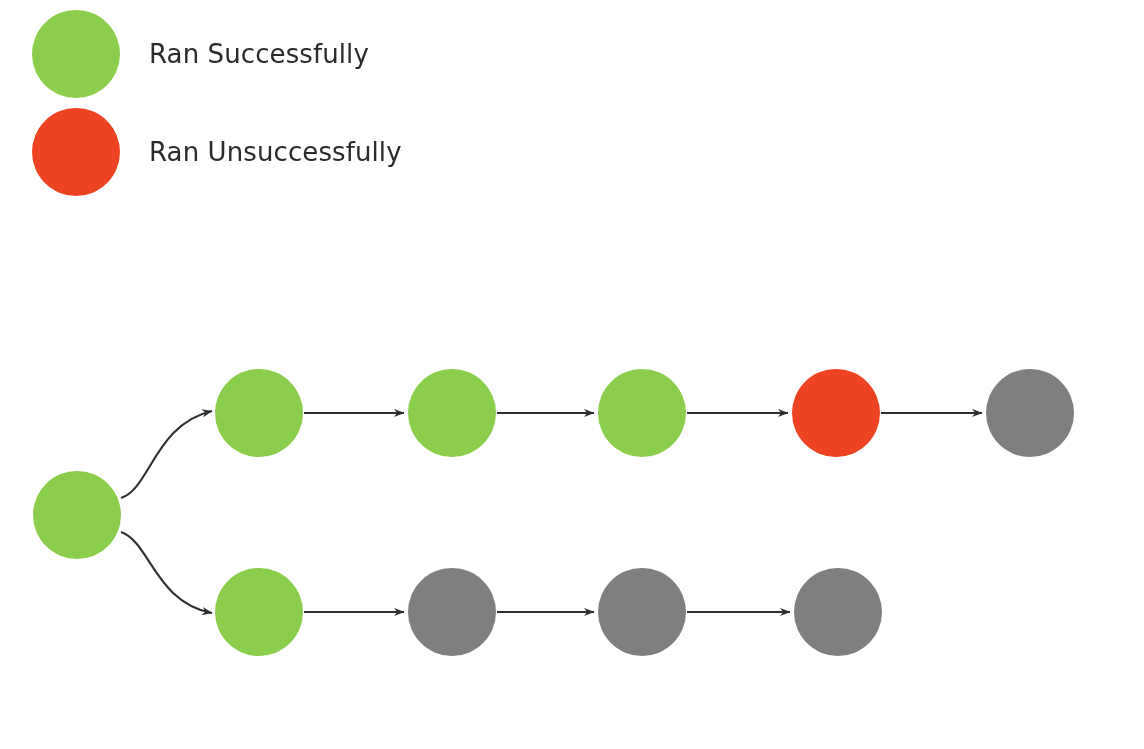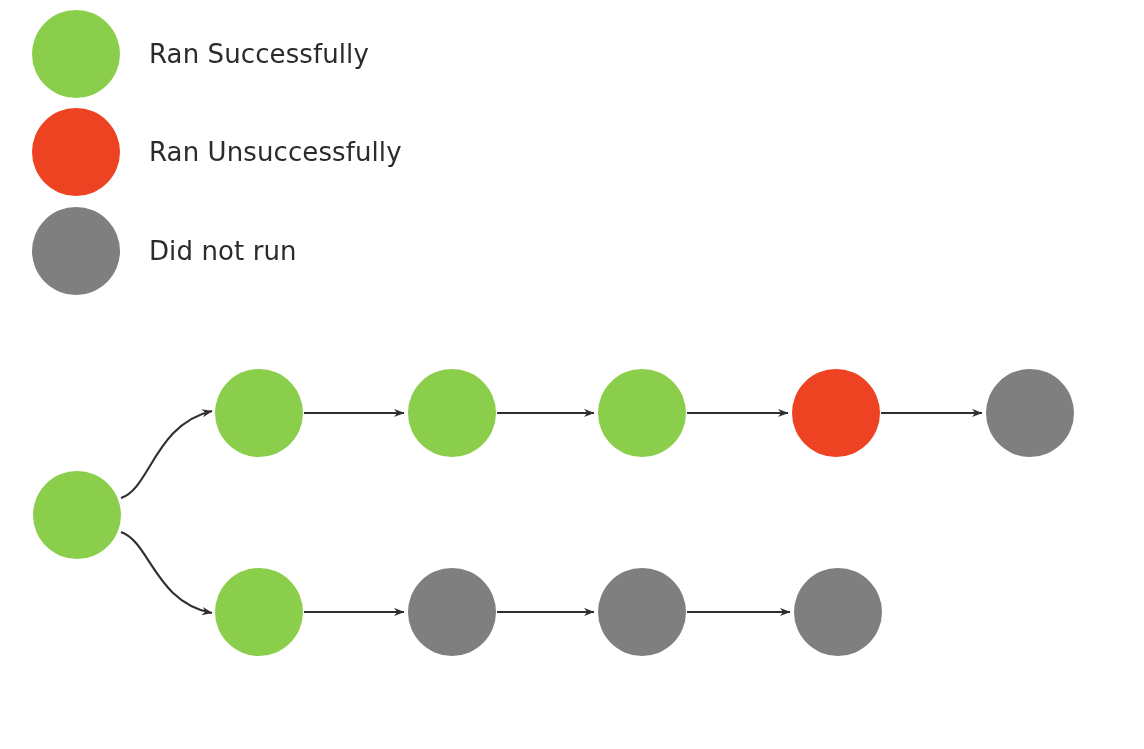--- a/index.html
+++ b/index.html
@@ -86,24 +86,20 @@
 
   <div class="legend" id="legend-container">
       <div class="legend-row" style="top: 108px;">
         <div class="legend-swatch" style="width: 88px; height: 88px; background: rgb(238, 67, 35);"></div>
         <div class="legend-label">Ran Unsuccessfully</div>
       </div>
       <div class="legend-row" style="top: 10px;">
         <div class="legend-swatch" style="width: 88px; height: 88px; background: rgb(139, 206, 76);"></div>
         <div class="legend-label">Ran Successfully</div>
       </div>
-      <div class="legend-row" style="top: 207px;">
-        <div class="legend-swatch" style="width: 88px; height: 88px; background: rgb(127, 127, 127);"></div>
-        <div class="legend-label">Did not run</div>
-      </div>
     </div>
 
   <svg id="graph-svg" viewBox="0 0 1144 749" aria-hidden="true">
     <defs>
       <marker id="arrowhead" markerWidth="11" markerHeight="9" refX="10" refY="4.5" orient="auto" markerUnits="userSpaceOnUse">
         <path d="M 0,0.4 L 10.5,4.5 L 0,8.6 L 3.2,4.5 Z" fill="#2F2F2F"></path>
       </marker>
     </defs>
     <g id="edges-layer">
         <path d="M 121 498 C 150 489 155 424 212 411" class="edge-curve" stroke="#2F2F2F" marker-end="url(#arrowhead)"></path>

